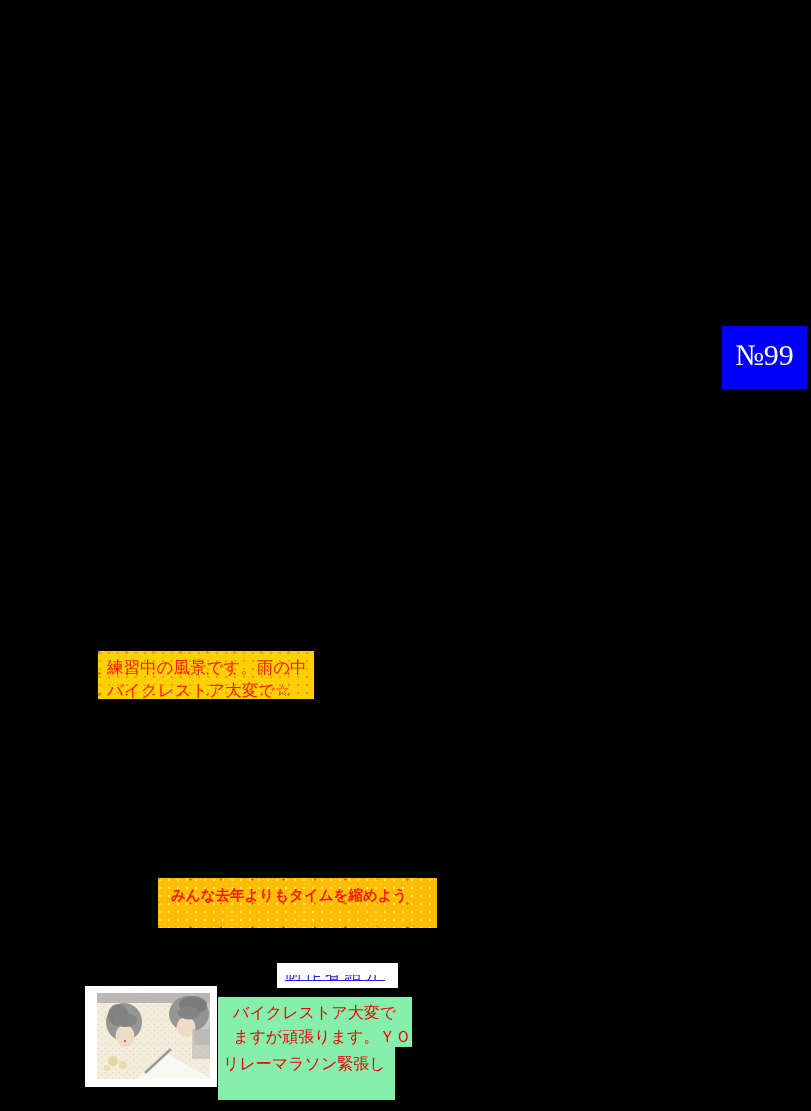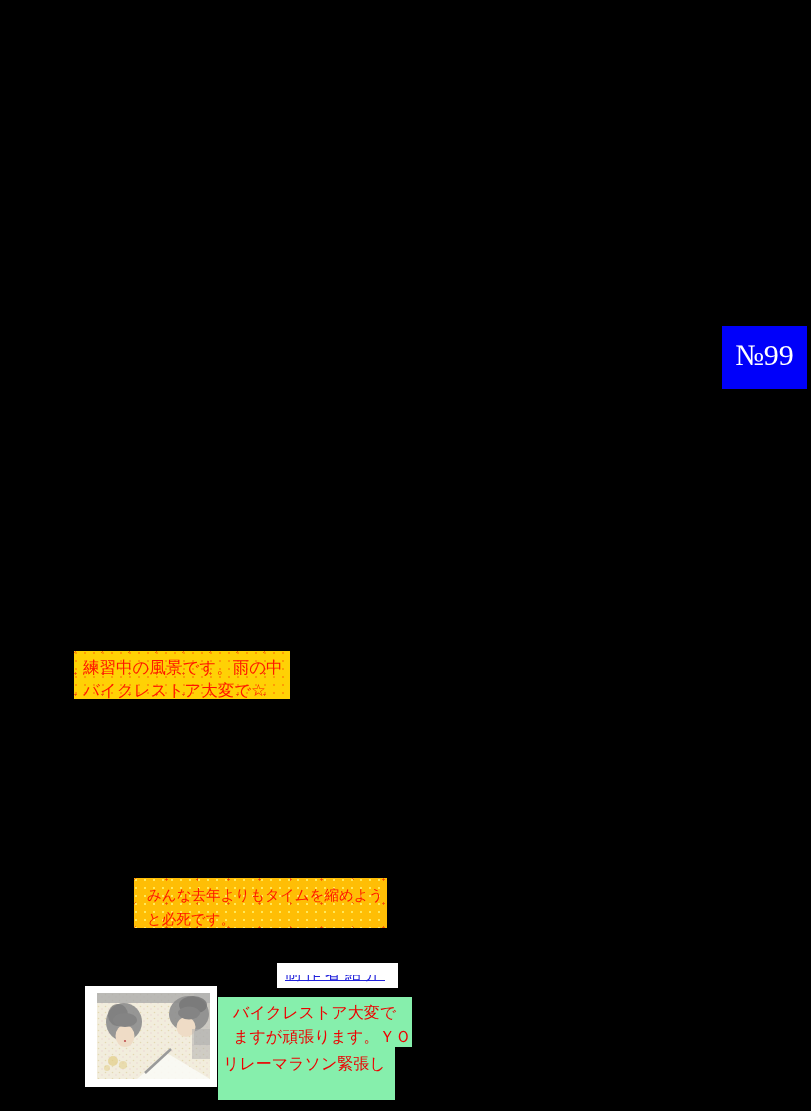--- a/index.html
+++ b/index.html
@@ -20,40 +20,42 @@
     color: #FFFFFF;
     font-family: "Liberation Serif", "DejaVu Serif", serif;
     font-size: 30px; line-height: 1;
     padding-bottom: 6px;
   }
   
   .caption {
     position: absolute;
     color: #FF1500;
     white-space: nowrap;
+    margin-left: 24px;
   }
   .caption-practice {
     left: 74px; top: 651px; width: 216px; height: 48px;
     padding: 5px 0 0 9px;
     font-size: 16.5px; line-height: 23px;
     background-color: #FFD105;
     background-image:
       radial-gradient(circle at 2px 2px, #FF9B05 1.1px, rgba(0,0,0,0) 1.5px),
       radial-gradient(circle at 1.5px 1.5px, #F34A0A 0.9px, rgba(0,0,0,0) 1.3px);
     background-size: 9px 8px, 27px 21px;
   }
   .caption-time {
-    left: 134px; top: 878px; width: 253px; height: 50px;
+    left: 134px; top: 878px; width: 279px; height: 50px;
     padding: 5px 8px 0 13px;
     font-size: 14.5px; line-height: 24px;
     background-color: #FFBE05;
     background-image:
       radial-gradient(circle at 2px 2px, #FFE85A 1.1px, rgba(0,0,0,0) 1.5px),
       radial-gradient(circle at 1.5px 1.5px, #F34A0A 0.9px, rgba(0,0,0,0) 1.3px);
     background-size: 9px 8px, 31px 24px;
+    font-weight: bold;
   }
   .caption .cap-line { display: block; }
   
   .maker-intro {
     position: absolute; left: 277px; top: 963px;
     width: 121px; height: 25px;
     background: #FFFFFF;
   }
   .maker-intro .clip {
     position: absolute; left: 8px; bottom: 3px;
@@ -102,21 +104,20 @@
 
   <div class="issue-badge">№99</div>
 
   <div class="caption caption-practice">
     <span class="cap-line">練習中の風景です。雨の中</span>
     <span class="cap-line">バイクレストア大変で☆</span>
   </div>
 
   <div class="caption caption-time">
     <span class="cap-line">みんな去年よりもタイムを縮めよう</span>
-    <span class="cap-line">と必死です。</span>
   </div>
 
   <div class="maker-intro">
     <div class="clip">
       <span>制作者紹介</span>
     </div>
   </div>
 
   <div class="photo-frame">
     <svg width="113" height="86" viewBox="0 0 113 86" xmlns="http://www.w3.org/2000/svg">

